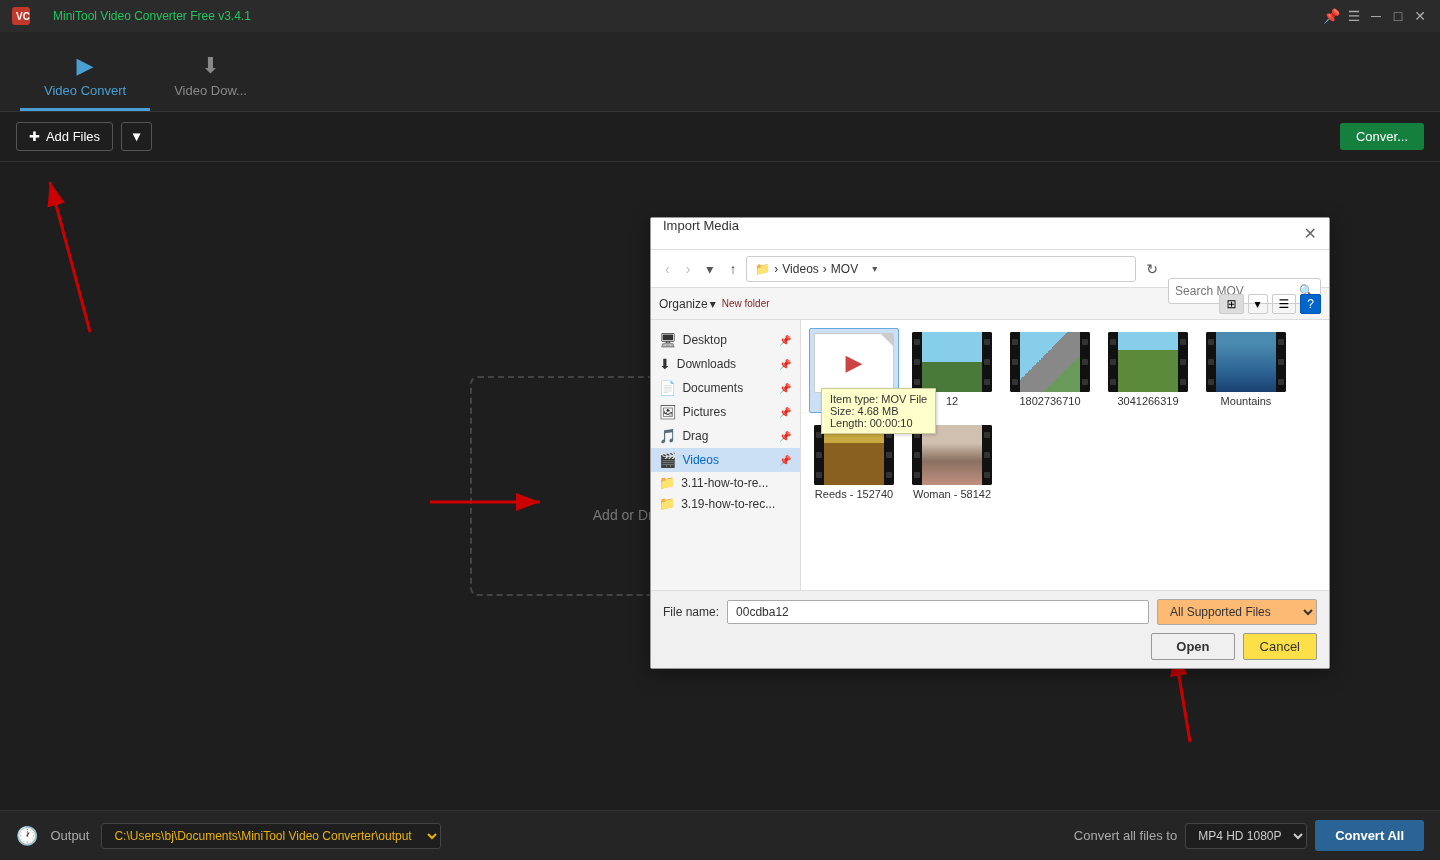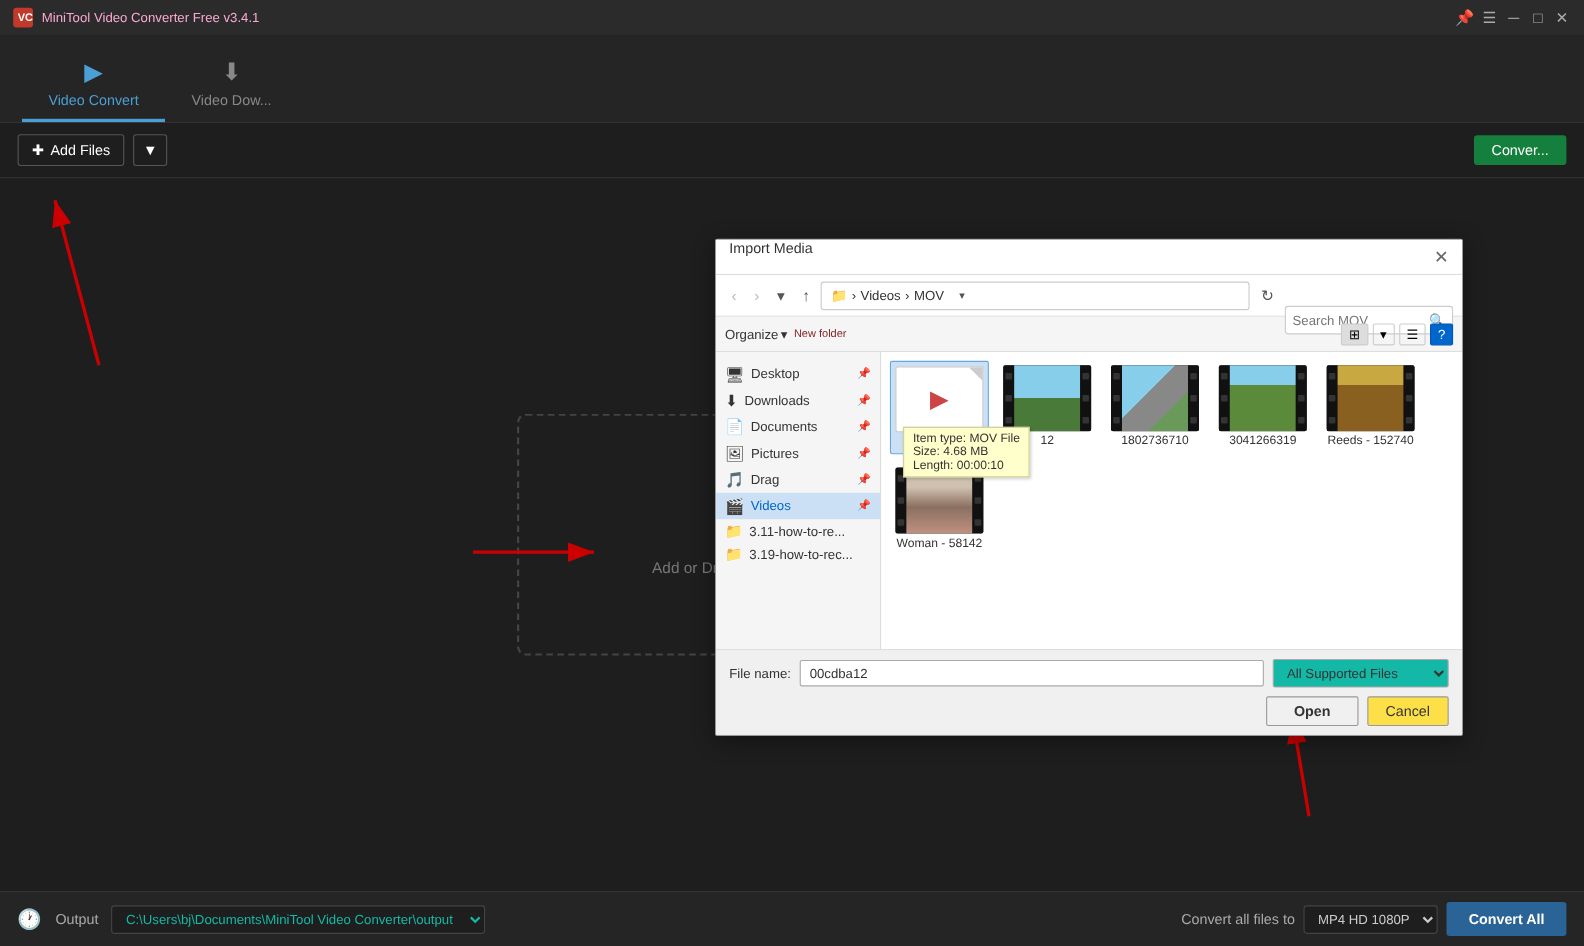--- a/index.html
+++ b/index.html
@@ -15,21 +15,21 @@
       justify-content: space-between;
     }
     .title-bar-left { display: flex; align-items: center; gap: 8px; }
     .title-bar-logo {
       width: 18px; height: 18px;
       background: #c0392b;
       border-radius: 3px;
       display: flex; align-items: center; justify-content: flex-end;
       font-size: 10px; color: white; font-weight: bold;
     }
-    .title-bar-text { font-size: 12px; color: #f9a8d4; }
+    .title-bar-text { font-size: 12px; color: #22c55e; margin-left: 15px; }
     .title-bar-controls { display: flex; gap: 6px; }
     .title-bar-btn {
       width: 16px; height: 16px;
       background: none; border: none; color: #aaa;
       cursor: pointer; font-size: 14px; display: flex; align-items: center; justify-content: center;
     }
 
     
     .app-body { display: flex; flex-direction: column; height: calc(860px - 32px); }
 
@@ -107,21 +107,21 @@
       height: 50px;
       background: #252525;
       display: flex;
       align-items: center;
       padding: 0 16px;
       border-top: 1px solid #333;
       gap: 12px;
     }
     .output-label { font-size: 13px; color: #aaa; }
     .output-path-select {
-      background: #1e1e1e; border: 1px solid #444; color: #14b8a6;
+      background: #1e1e1e; border: 1px solid #444; color: #eab308;
       padding: 4px 8px; border-radius: 3px; font-size: 12px;
       width: 340px;
     }
     .convert-all-area { margin-left: auto; display: flex; align-items: center; gap: 8px; }
     .convert-all-label { font-size: 13px; color: #aaa; }
     .format-select {
       background: #1e1e1e; border: 1px solid #444; color: #ccc;
       padding: 4px 8px; border-radius: 3px; font-size: 12px;
     }
     .convert-all-btn {
@@ -365,21 +365,21 @@
       margin-bottom: 8px;
     }
     .filename-label { font-size: 12px; color: #333; white-space: nowrap; }
     .filename-input {
       flex: 1;
       background: #fff; border: 1px solid #aaa;
       padding: 4px 8px; font-size: 12px; color: #333;
       border-radius: 2px;
     }
     .filetype-select {
-      background: #14b8a6; border: 1px solid #aaa;
+      background: #fdba74; border: 1px solid #aaa;
       padding: 4px 8px; font-size: 12px; color: #333;
       border-radius: 2px; width: 160px;
     }
     .dialog-action-row {
       display: flex; justify-content: flex-end; gap: 8px;
     }
     .open-btn {
       background: #f0f0f0; border: 1px solid #999;
       padding: 5px 24px; font-size: 13px; cursor: pointer;
       border-radius: 2px; color: #333; font-weight: bold;
@@ -613,20 +613,38 @@
                 </div>
                 <div class="film-strip-right">
                   <div class="film-hole"></div>
                   <div class="film-hole"></div>
                   <div class="film-hole"></div>
                 </div>
               </div>
               <span class="file-label">3041266319</span>
             </div>
 
+            <div class="file-item">
+              <div class="file-thumbnail">
+                <div class="film-strip-left">
+                  <div class="film-hole"></div>
+                  <div class="film-hole"></div>
+                  <div class="film-hole"></div>
+                </div>
+                <div class="thumb-content">
+                  <div class="thumb-blue"></div>
+                </div>
+                <div class="film-strip-right">
+                  <div class="film-hole"></div>
+                  <div class="film-hole"></div>
+                  <div class="film-hole"></div>
+                </div>
+              </div>
+              <span class="file-label">Mountains</span>
+            </div>
 
             <div class="file-item">
               <div class="file-thumbnail">
                 <div class="film-strip-left">
                   <div class="film-hole"></div>
                   <div class="film-hole"></div>
                   <div class="film-hole"></div>
                 </div>
                 <div class="thumb-content">
                   <div class="thumb-reeds"></div>

